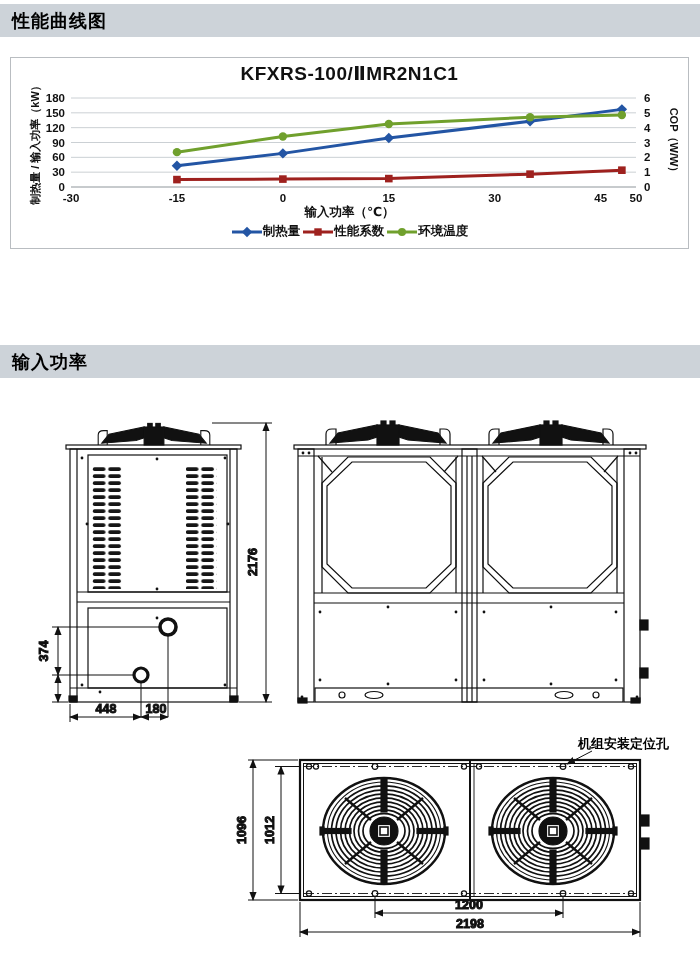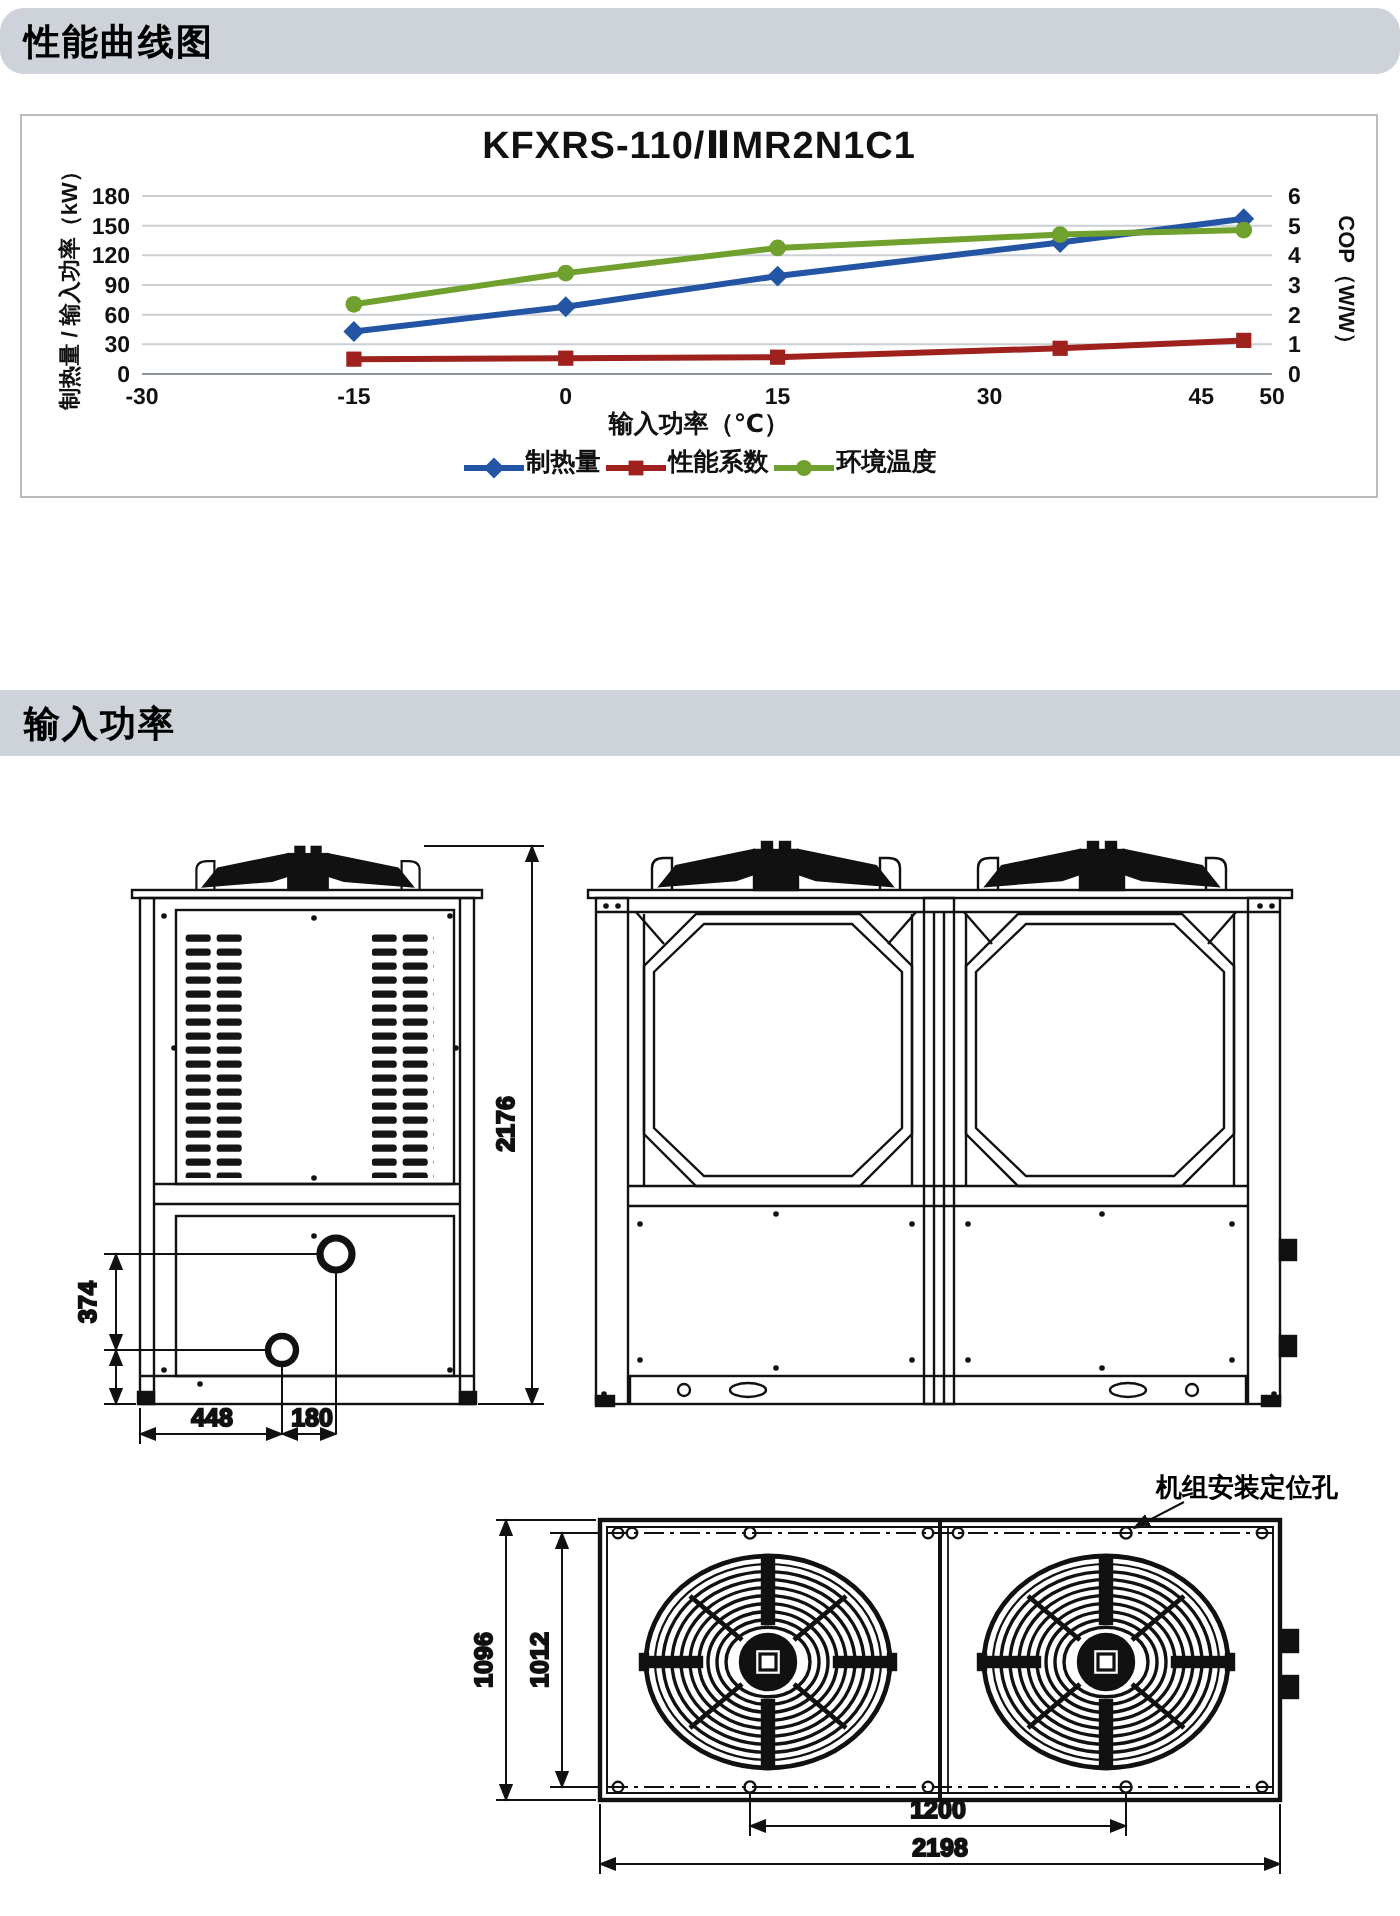--- a/index.html
+++ b/index.html
@@ -7,21 +7,21 @@
     width:700px;height:958px;position:relative;background:#fff;
     font-family:"Liberation Sans","DejaVu Sans",sans-serif;color:#111;
     overflow:hidden;
   }
   .section-bar{
     position:absolute;left:0;width:700px;height:33px;
     background:#cdd3d9;display:flex;align-items:center;
     font-size:18px;font-weight:bold;color:#000;padding-left:12px;box-sizing:border-box;
     letter-spacing:1px;
   }
-  #bar-performance{top:4px;border-radius:12px;}
+  #bar-performance{top:4px;}
   #bar-dimensions{top:345px;}
   .chart-panel{
     position:absolute;left:10px;top:57px;width:679px;height:192px;
     border:1px solid #b9bdc1;background:#fff;box-sizing:border-box;
   }
   .chart-title{
     position:absolute;top:4px;left:0;width:100%;text-align:center;
     font-size:19px;font-weight:bold;letter-spacing:0.5px;
   }
   #chart-svg{position:absolute;left:0;top:0;width:677px;height:190px;}
@@ -34,21 +34,21 @@
     font-size:11px;font-weight:bold;transform:rotate(90deg);
   }
   .xlab{
     position:absolute;top:146px;left:0;width:100%;text-align:center;
     font-size:12.5px;font-weight:bold;
   }
   .legend{
     position:absolute;top:165px;left:0;width:100%;
     display:flex;justify-content:center;align-items:center;gap:2px;
   }
-  .legend-item{display:flex;align-items:flex-end;font-size:12.5px;font-weight:bold;}
+  .legend-item{display:flex;align-items:center;font-size:12.5px;font-weight:bold;}
   .tick{font:bold 11.5px "Liberation Sans","DejaVu Sans",sans-serif;fill:#111;}
   #drawings{position:absolute;left:0;top:390px;}
   .dim{font:bold 12.5px "Liberation Sans","DejaVu Sans",sans-serif;fill:#111;}
   .callout{font:bold 13px "Liberation Sans","DejaVu Sans",sans-serif;fill:#000;}
 </style>
 </head>
 <body>
 
 <div class="section-bar" id="bar-performance">
   <span>性能曲线图</span>
@@ -96,21 +96,21 @@
       <rect x="374.0125" y="116.79444444444445" width="7.6" height="7.6" fill="#9E211E"></rect>
       <rect x="515.2625" y="112.34444444444445" width="7.6" height="7.6" fill="#9E211E"></rect>
       <rect x="607.075" y="108.3888888888889" width="7.6" height="7.6" fill="#9E211E"></rect>
       <polyline points="165.9375,94.14166666666667 271.875,78.56666666666666 377.8125,65.95833333333333 519.0625,59.28333333333333 610.875,57.05833333333334" fill="none" stroke="#70A02D" stroke-width="3" stroke-linecap="round" stroke-linejoin="round"></polyline>
       <circle cx="165.9375" cy="94.14166666666667" r="4.2" fill="#70A02D"></circle>
       <circle cx="271.875" cy="78.56666666666666" r="4.2" fill="#70A02D"></circle>
       <circle cx="377.8125" cy="65.95833333333333" r="4.2" fill="#70A02D"></circle>
       <circle cx="519.0625" cy="59.28333333333333" r="4.2" fill="#70A02D"></circle>
       <circle cx="610.875" cy="57.05833333333334" r="4.2" fill="#70A02D"></circle>
     </svg>
-  <div class="chart-title">KFXRS-110/ⅡMR2N1C1</div>
+  <div class="chart-title">KFXRS-100/ⅡMR2N1C1</div>
   <div class="ylab-left">制热量 / 输入功率（kW）</div>
   <div class="ylab-right">COP（W/W）</div>
   <div class="xlab">输入功率（℃）</div>
   <div class="legend" id="legend">
       <span class="legend-item">
         <svg width="32" height="12">
           <line x1="1" y1="6" x2="31" y2="6" stroke="#2355A4" stroke-width="3"></line>
           <rect x="12.3" y="2.3" width="7.4" height="7.4" fill="#2355A4" transform="rotate(45 16 6)"></rect>
         </svg>
         <span>制热量</span>

